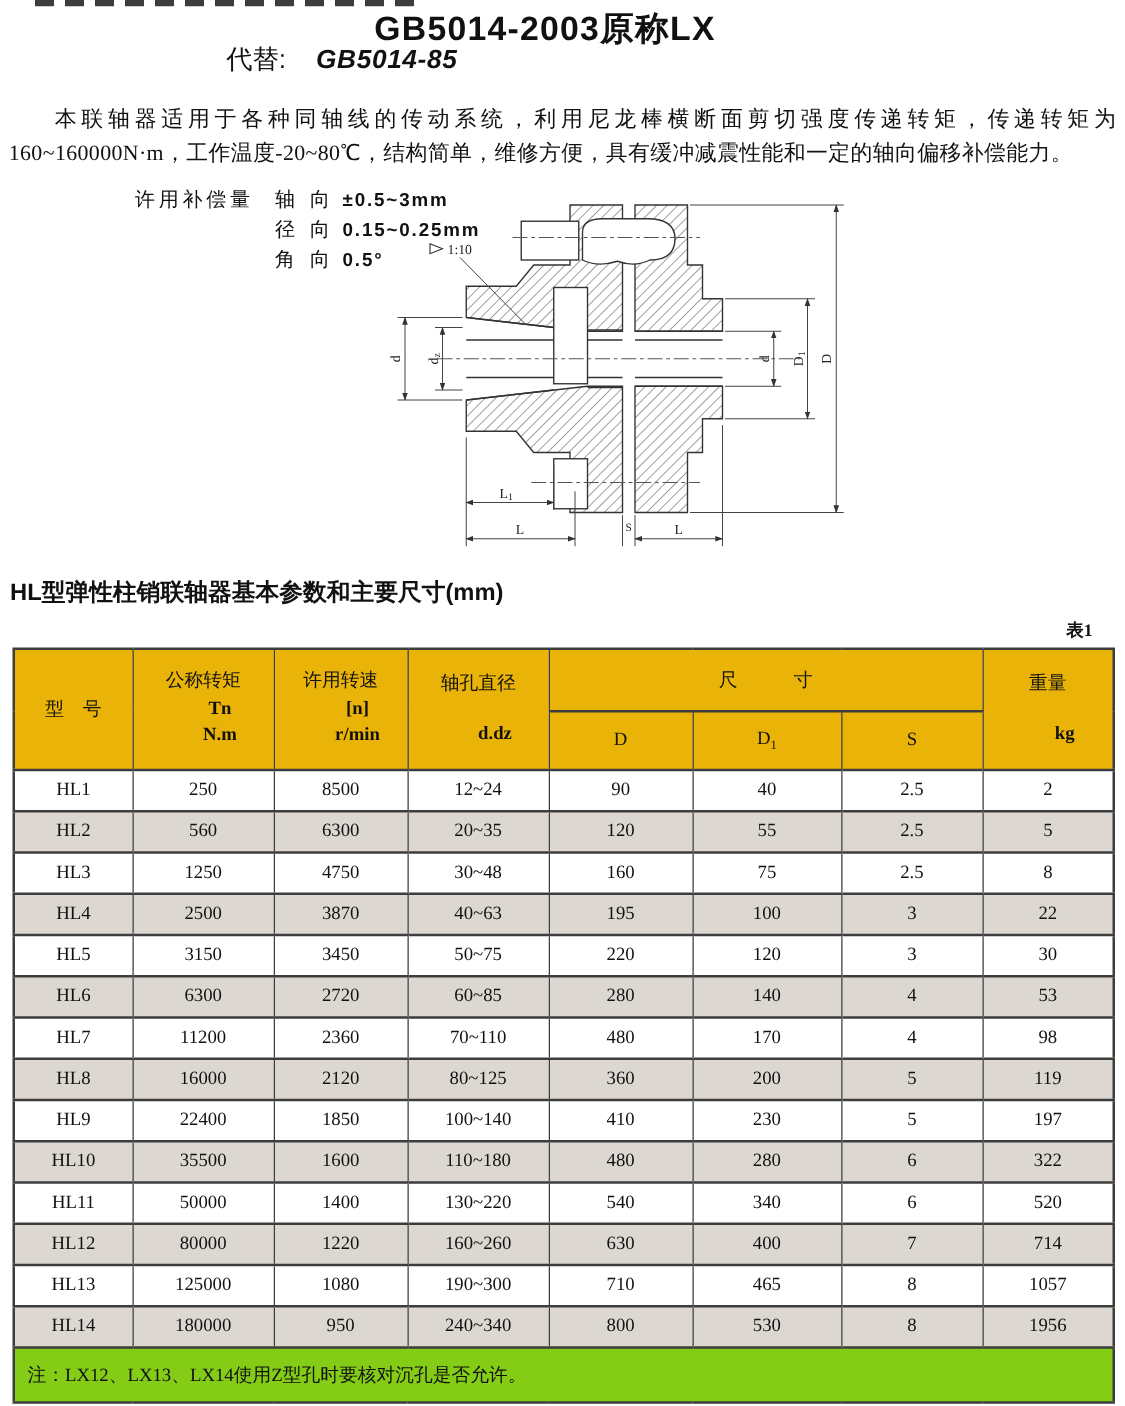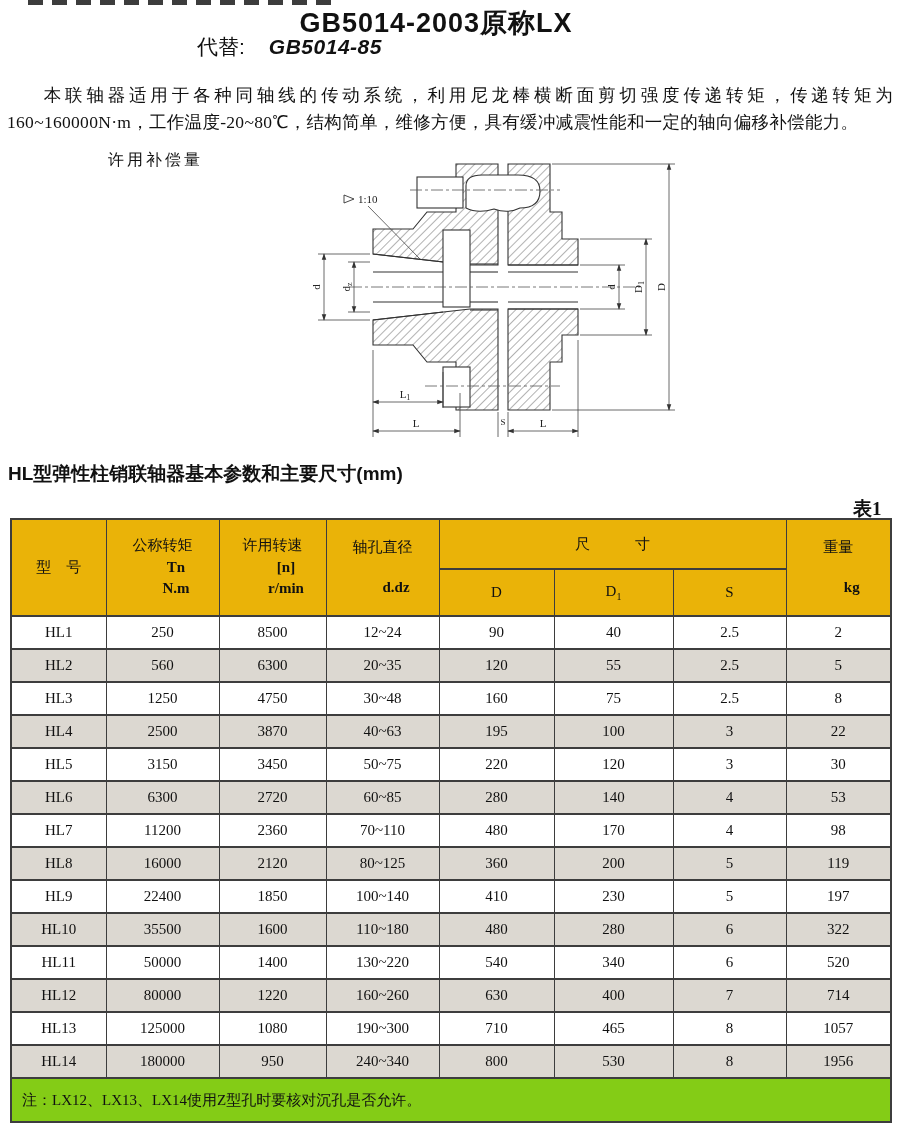--- a/index.html
+++ b/index.html
@@ -13,21 +13,21 @@
     background:repeating-linear-gradient(90deg,#1a1a1a 0 15px,transparent 15px 24px);
     opacity:.85;
   }
   .doc-title{
     position:absolute;top:5px;left:0;width:100%;text-align:center;
     font-family:"Liberation Sans",sans-serif;font-weight:bold;font-size:27px;
     letter-spacing:1px;transform:translateX(-14px);
   }
   .subtitle{
     position:absolute;top:33px;left:181px;display:flex;gap:24px;align-items:baseline;
-    font-family:"Liberation Sans",sans-serif;font-size:21px;margin-left:16px;
+    font-family:"Liberation Sans",sans-serif;font-size:21px;
   }
   .subtitle .val{font-weight:bold;letter-spacing:.5px;font-style:italic;}
   .intro{
     position:absolute;top:82px;left:7px;width:886px;
     font-size:17.5px;line-height:1.55;text-align:justify;text-indent:2.1em;
     letter-spacing:.3px;
   }
   .comp{position:absolute;left:108px;top:150px;display:flex;font-size:16px;}
   .comp-title{width:112px;letter-spacing:3px;}
   .comp-rows{display:flex;flex-direction:column;gap:3px;}
@@ -35,21 +35,21 @@
   .comp-label{letter-spacing:4px;margin-right:6px;white-space:pre;}
   .comp-value{
     font-family:"Liberation Sans",sans-serif;font-weight:bold;font-size:15px;
     letter-spacing:1.5px;
   }
   .drawing{position:absolute;left:310px;top:150px;}
   .section-title{
     position:absolute;left:8px;top:461px;
     font-family:"Liberation Sans",sans-serif;font-weight:bold;font-size:19px;
   }
-  .table-tag{position:absolute;left:853px;top:496px;font-weight:bold;font-size:19px;}
+  .table-tag{position:absolute;left:853px;top:496px;font-weight:bold;font-size:14px;}
   table.spec{
     position:absolute;left:10px;top:518px;width:880px;
     border-collapse:collapse;table-layout:fixed;font-size:15px;text-align:center;
     border:2px solid #3d3d3d;
   }
   .spec th,.spec td{
     border-left:1px solid #3d3d3d;border-right:1px solid #3d3d3d;
     border-top:2px solid #3d3d3d;border-bottom:2px solid #3d3d3d;
     padding:0;font-weight:normal;vertical-align:middle;
   }
@@ -72,20 +72,34 @@
 
 <div class="subtitle">
   <span class="lbl">代替:</span>
   <span class="val">GB5014-85</span>
 </div>
 
 <div class="intro">本联轴器适用于各种同轴线的传动系统，利用尼龙棒横断面剪切强度传递转矩，传递转矩为160~160000N·m，工作温度-20~80℃，结构简单，维修方便，具有缓冲减震性能和一定的轴向偏移补偿能力。</div>
 
 <div class="comp">
   <div class="comp-title">许用补偿量</div>
+  <div class="comp-rows">
+    <div class="comp-row">
+      <span class="comp-label">轴 向</span>
+      <span class="comp-value">±0.5~3mm</span>
+    </div>
+    <div class="comp-row">
+      <span class="comp-label">径 向</span>
+      <span class="comp-value">0.15~0.25mm</span>
+    </div>
+    <div class="comp-row">
+      <span class="comp-label">角 向</span>
+      <span class="comp-value">0.5°</span>
+    </div>
+  </div>
 </div>
 
 <svg class="drawing" width="380" height="295" viewBox="0 0 380 295" xmlns="http://www.w3.org/2000/svg">
   <defs>
     <pattern id="hatch" width="6" height="6" patternUnits="userSpaceOnUse" patternTransform="rotate(45)">
       <line x1="0" y1="0" x2="0" y2="6" stroke="#666" stroke-width="1"></line>
     </pattern>
     <marker id="ar" viewBox="0 0 10 10" refX="9" refY="5" markerWidth="8" markerHeight="8" orient="auto-start-reverse">
       <path d="M0,1.5 L10,5 L0,8.5 z" fill="#333"></path>
     </marker>

